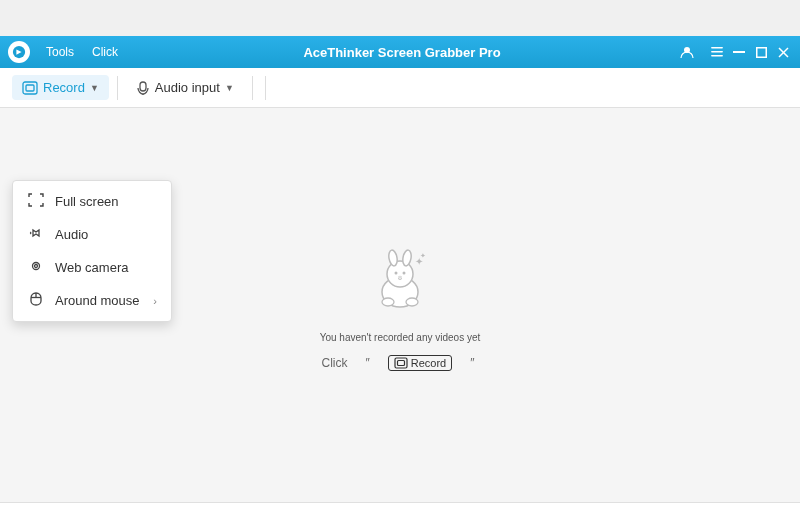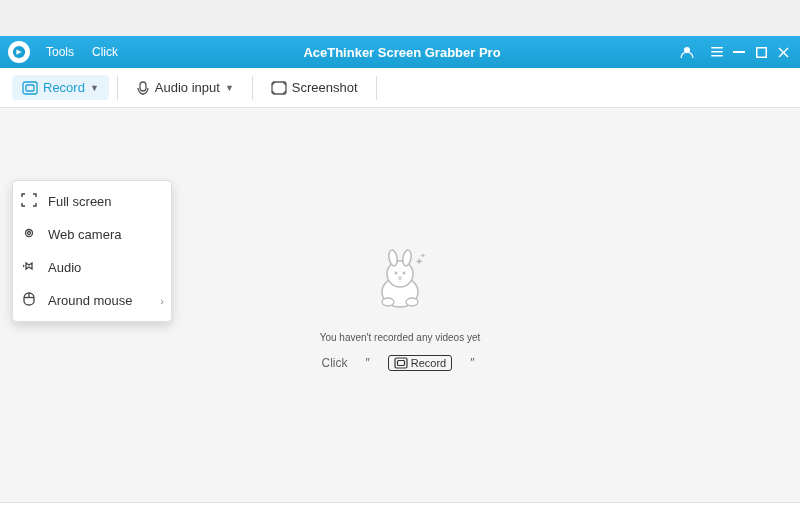--- a/index.html
+++ b/index.html
@@ -133,21 +133,21 @@
       border-radius: 4px;
       box-shadow: 0 4px 12px rgba(0,0,0,0.15);
       width: 160px;
       z-index: 100;
       padding: 4px 0;
     }
     .dropdown-item {
       display: flex;
       align-items: center;
       gap: 10px;
-      padding: 8px 7px;
+      padding: 8px 14px;
       cursor: pointer;
       color: #333;
       font-size: 13px;
     }
     .dropdown-item-icon { width: 18px; text-align: center; font-size: 14px; color: #444; flex-shrink: 0; }
     .dropdown-item-arrow { margin-left: auto; font-size: 11px; color: #888; }
 
     .app-container { display: flex; flex-direction: column; width: 800px; height: 510px; margin-top: 36px; }
     .main-panel { flex: 1; background: #f5f5f5; display: flex; align-items: center; justify-content: center; }
   </style>
@@ -219,30 +219,20 @@
         <path d="M2 7 C2 10.3 4.7 13 7 13"></path>
         <path d="M12 7 C12 10.3 9.3 13 7 13"></path>
         <line x1="7" y1="13" x2="7" y2="14"></line>
       </svg>
       <span>Audio input</span>
       <span class="dropdown-arrow">▼</span>
     </div>
 
     <div class="toolbar-separator"></div>
 
-    <div class="toolbar-btn">
-      <svg width="16" height="14" viewBox="0 0 16 14" fill="none" stroke="#555" stroke-width="1.3">
-        <rect x="1" y="1" width="14" height="12" rx="2"></rect>
-        <line x1="1" y1="4" x2="4" y2="1"></line>
-        <line x1="15" y1="4" x2="12" y2="1"></line>
-        <line x1="1" y1="10" x2="4" y2="13"></line>
-        <line x1="15" y1="10" x2="12" y2="13"></line>
-      </svg>
-      <span>Screenshot</span>
-    </div>
 
     <div class="toolbar-separator"></div>
 
   </div>
 
   <div style="position:relative; flex:1; display:flex; flex-direction:column;">
 
     <div class="dropdown-menu">
 
       <div class="dropdown-item">
@@ -253,36 +243,36 @@
             <polyline points="15,10 15,13 12,13"></polyline>
             <polyline points="4,13 1,13 1,10"></polyline>
           </svg>
         </span>
         <span>Full screen</span>
       </div>
 
 
       <div class="dropdown-item">
         <span class="dropdown-item-icon">
+          <svg width="14" height="14" viewBox="0 0 14 14" fill="none" stroke="#444" stroke-width="1.3">
+            <path d="M4 4 L4 10 L7 8 L10 10 L10 4 L7 6 Z"></path>
+            <path d="M2 6 Q1 7 2 8"></path>
+          </svg>
+        </span>
+        <span>Audio</span>
+      </div>
+
+      <div class="dropdown-item">
+        <span class="dropdown-item-icon">
           <svg width="16" height="14" viewBox="0 0 16 14" fill="none" stroke="#444" stroke-width="1.3">
             <circle cx="8" cy="7" r="3.5"></circle>
             <circle cx="8" cy="7" r="1.5"></circle>
           </svg>
         </span>
         <span>Web camera</span>
-      </div>
-
-      <div class="dropdown-item">
-        <span class="dropdown-item-icon">
-          <svg width="14" height="14" viewBox="0 0 14 14" fill="none" stroke="#444" stroke-width="1.3">
-            <path d="M4 4 L4 10 L7 8 L10 10 L10 4 L7 6 Z"></path>
-            <path d="M2 6 Q1 7 2 8"></path>
-          </svg>
-        </span>
-        <span>Audio</span>
       </div>
 
       <div class="dropdown-item">
         <span class="dropdown-item-icon">
           <svg width="14" height="14" viewBox="0 0 14 14" fill="none" stroke="#444" stroke-width="1.3">
             <path d="M7 1 C4 1 2 3 2 6 L2 9 C2 11.2 4 13 7 13 C10 13 12 11.2 12 9 L12 6 C12 3 10 1 7 1Z"></path>
             <line x1="7" y1="1" x2="7" y2="5"></line>
             <line x1="2" y1="5.5" x2="12" y2="5.5"></line>
           </svg>
         </span>

